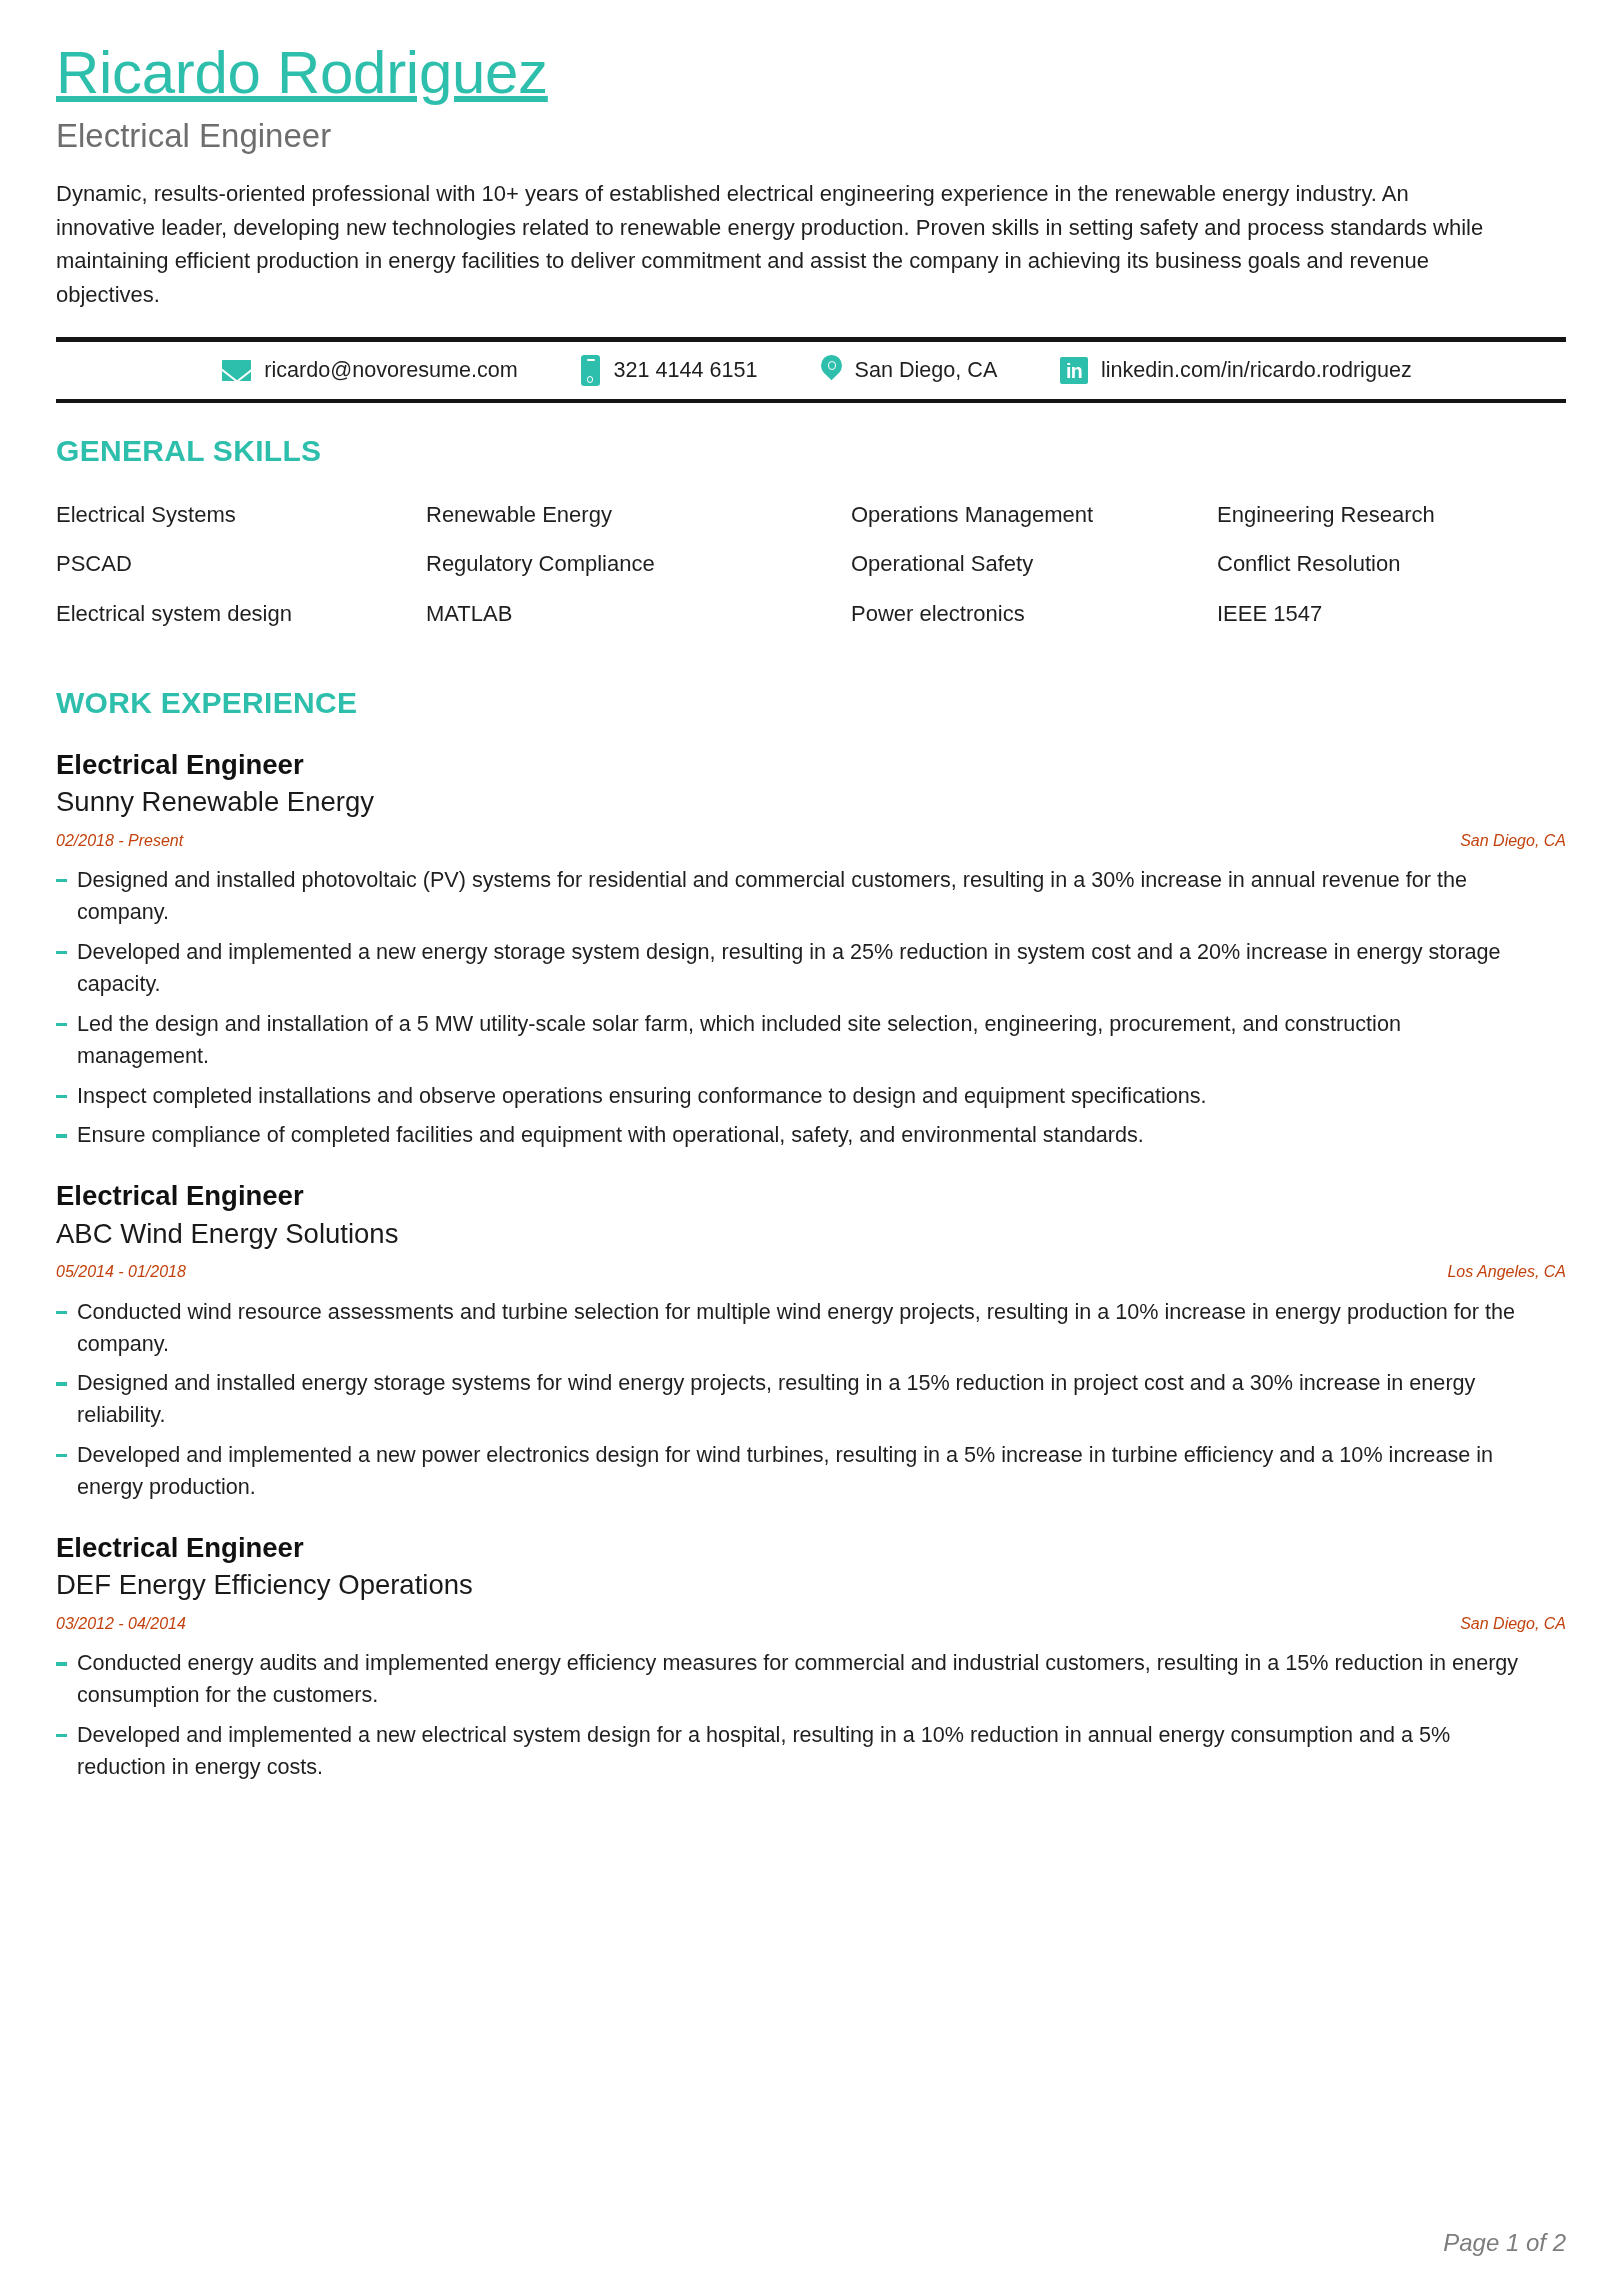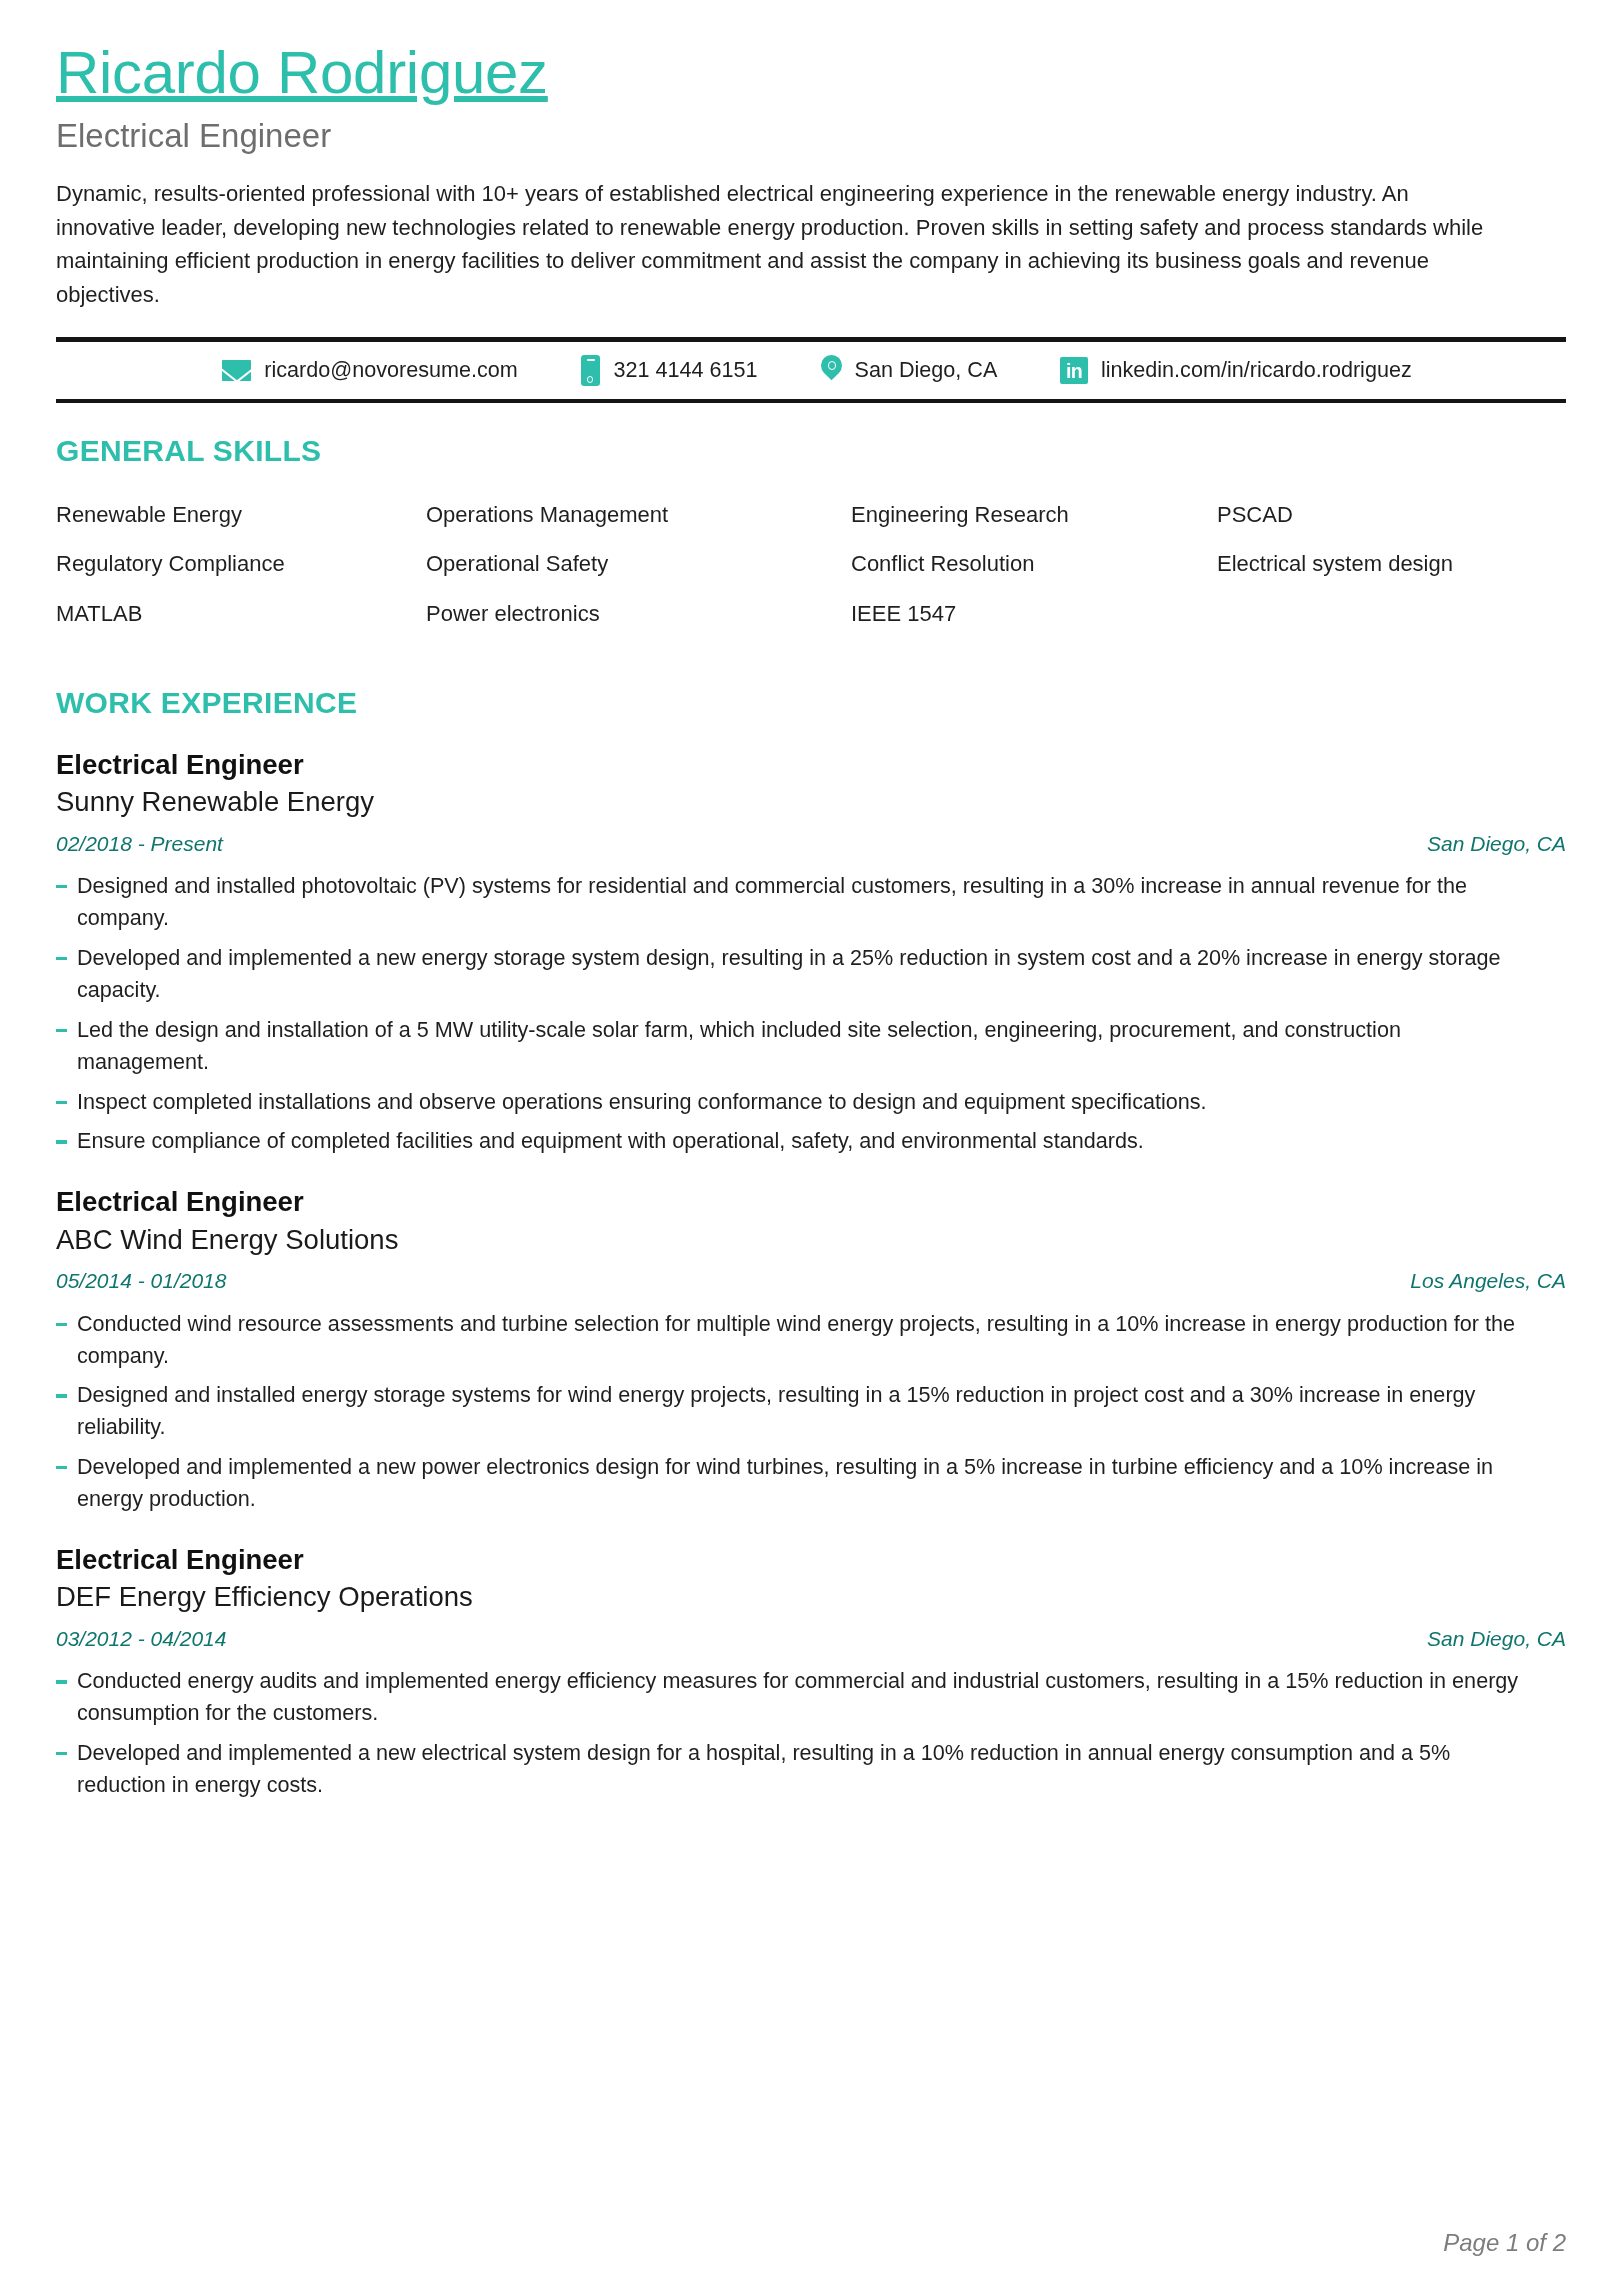--- a/index.html
+++ b/index.html
@@ -228,23 +228,23 @@
     font-weight: 400;
     color: #1a1a1a;
     line-height: 1.22;
     margin-top: 3.9px;
   }
 
   .job-meta {
     display: flex;
     justify-content: space-between;
     align-items: baseline;
-    font-size: 21px;
+    font-size: 16px;
     font-style: italic;
-    color: #0f766e;
+    color: #c2410c;
     margin-top: 13px;
   }
 
   .bullets {
     margin-top: 14.4px;
     list-style: none;
   }
 
   .bullet {
     display: flex;
@@ -313,20 +313,21 @@
         <span class="contact-text">linkedin.com/in/ricardo.rodriguez</span>
       </div>
 
     </div>
     <div class="rule"></div>
   </div>
 
   <div class="skills-section">
     <div class="section-title">GENERAL SKILLS</div>
     <div class="skills-grid">
+      <div class="skill-item">Electrical Systems</div>
       <div class="skill-item">Renewable Energy</div>
       <div class="skill-item">Operations Management</div>
       <div class="skill-item">Engineering Research</div>
       <div class="skill-item">PSCAD</div>
       <div class="skill-item">Regulatory Compliance</div>
       <div class="skill-item">Operational Safety</div>
       <div class="skill-item">Conflict Resolution</div>
       <div class="skill-item">Electrical system design</div>
       <div class="skill-item">MATLAB</div>
       <div class="skill-item">Power electronics</div>

